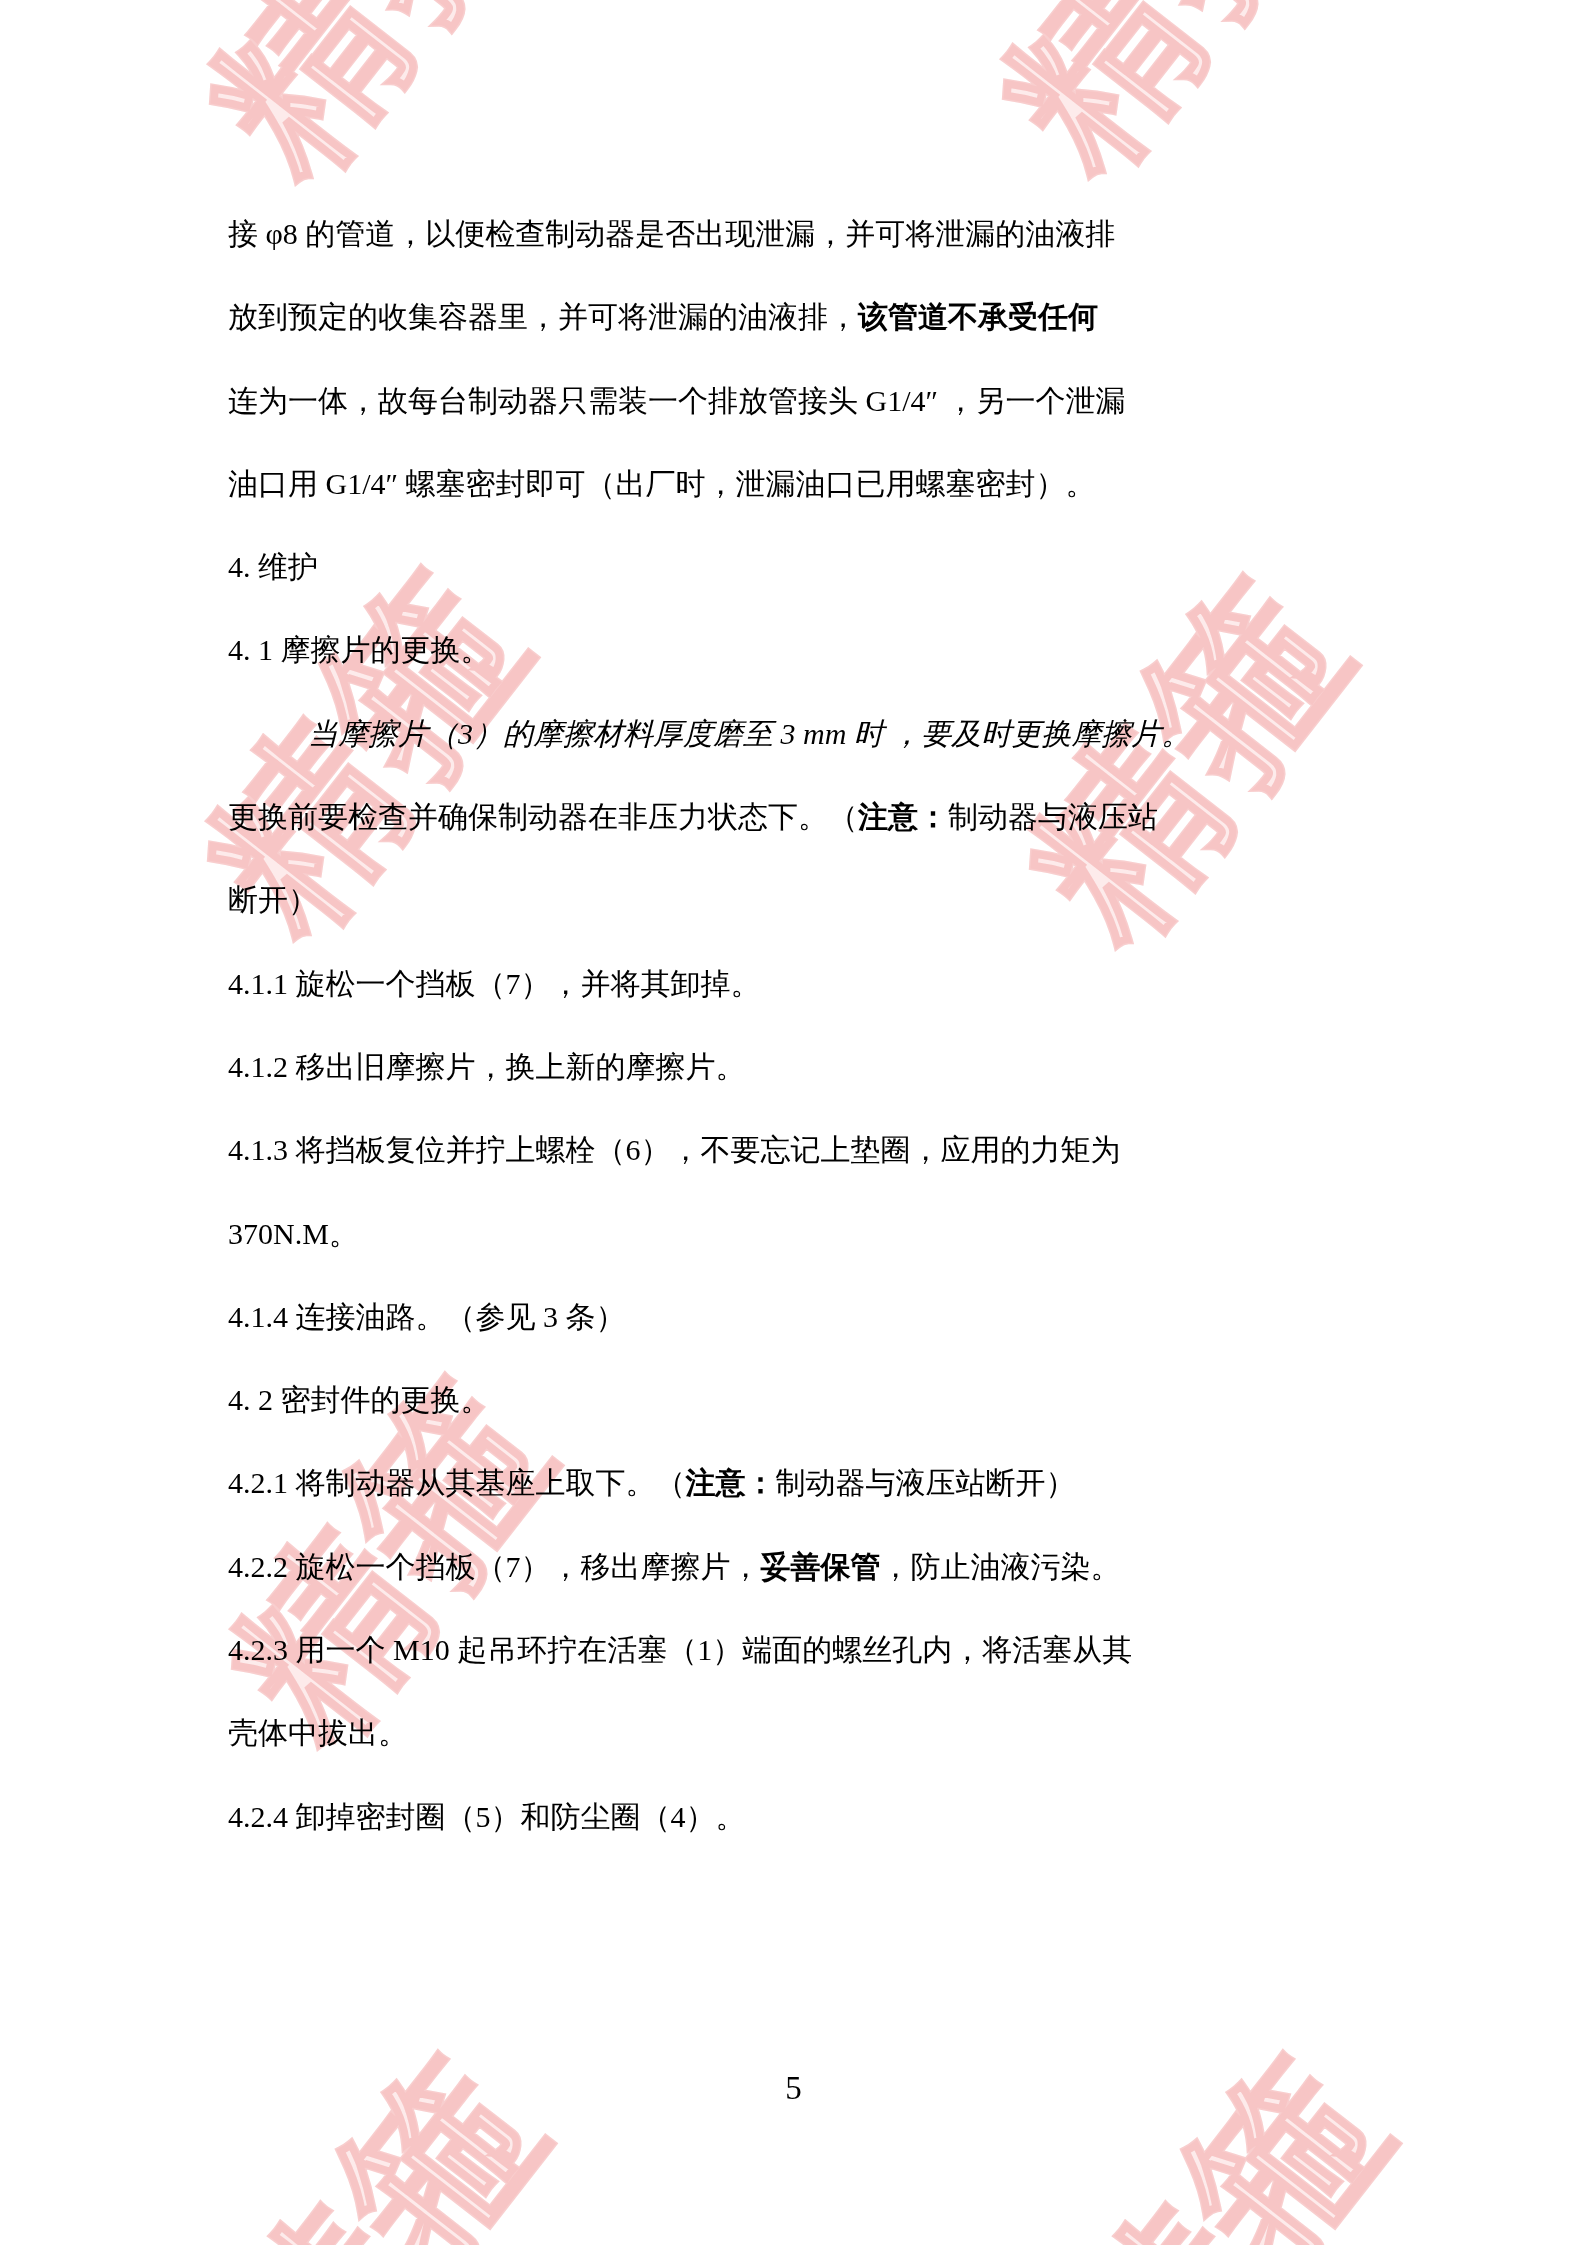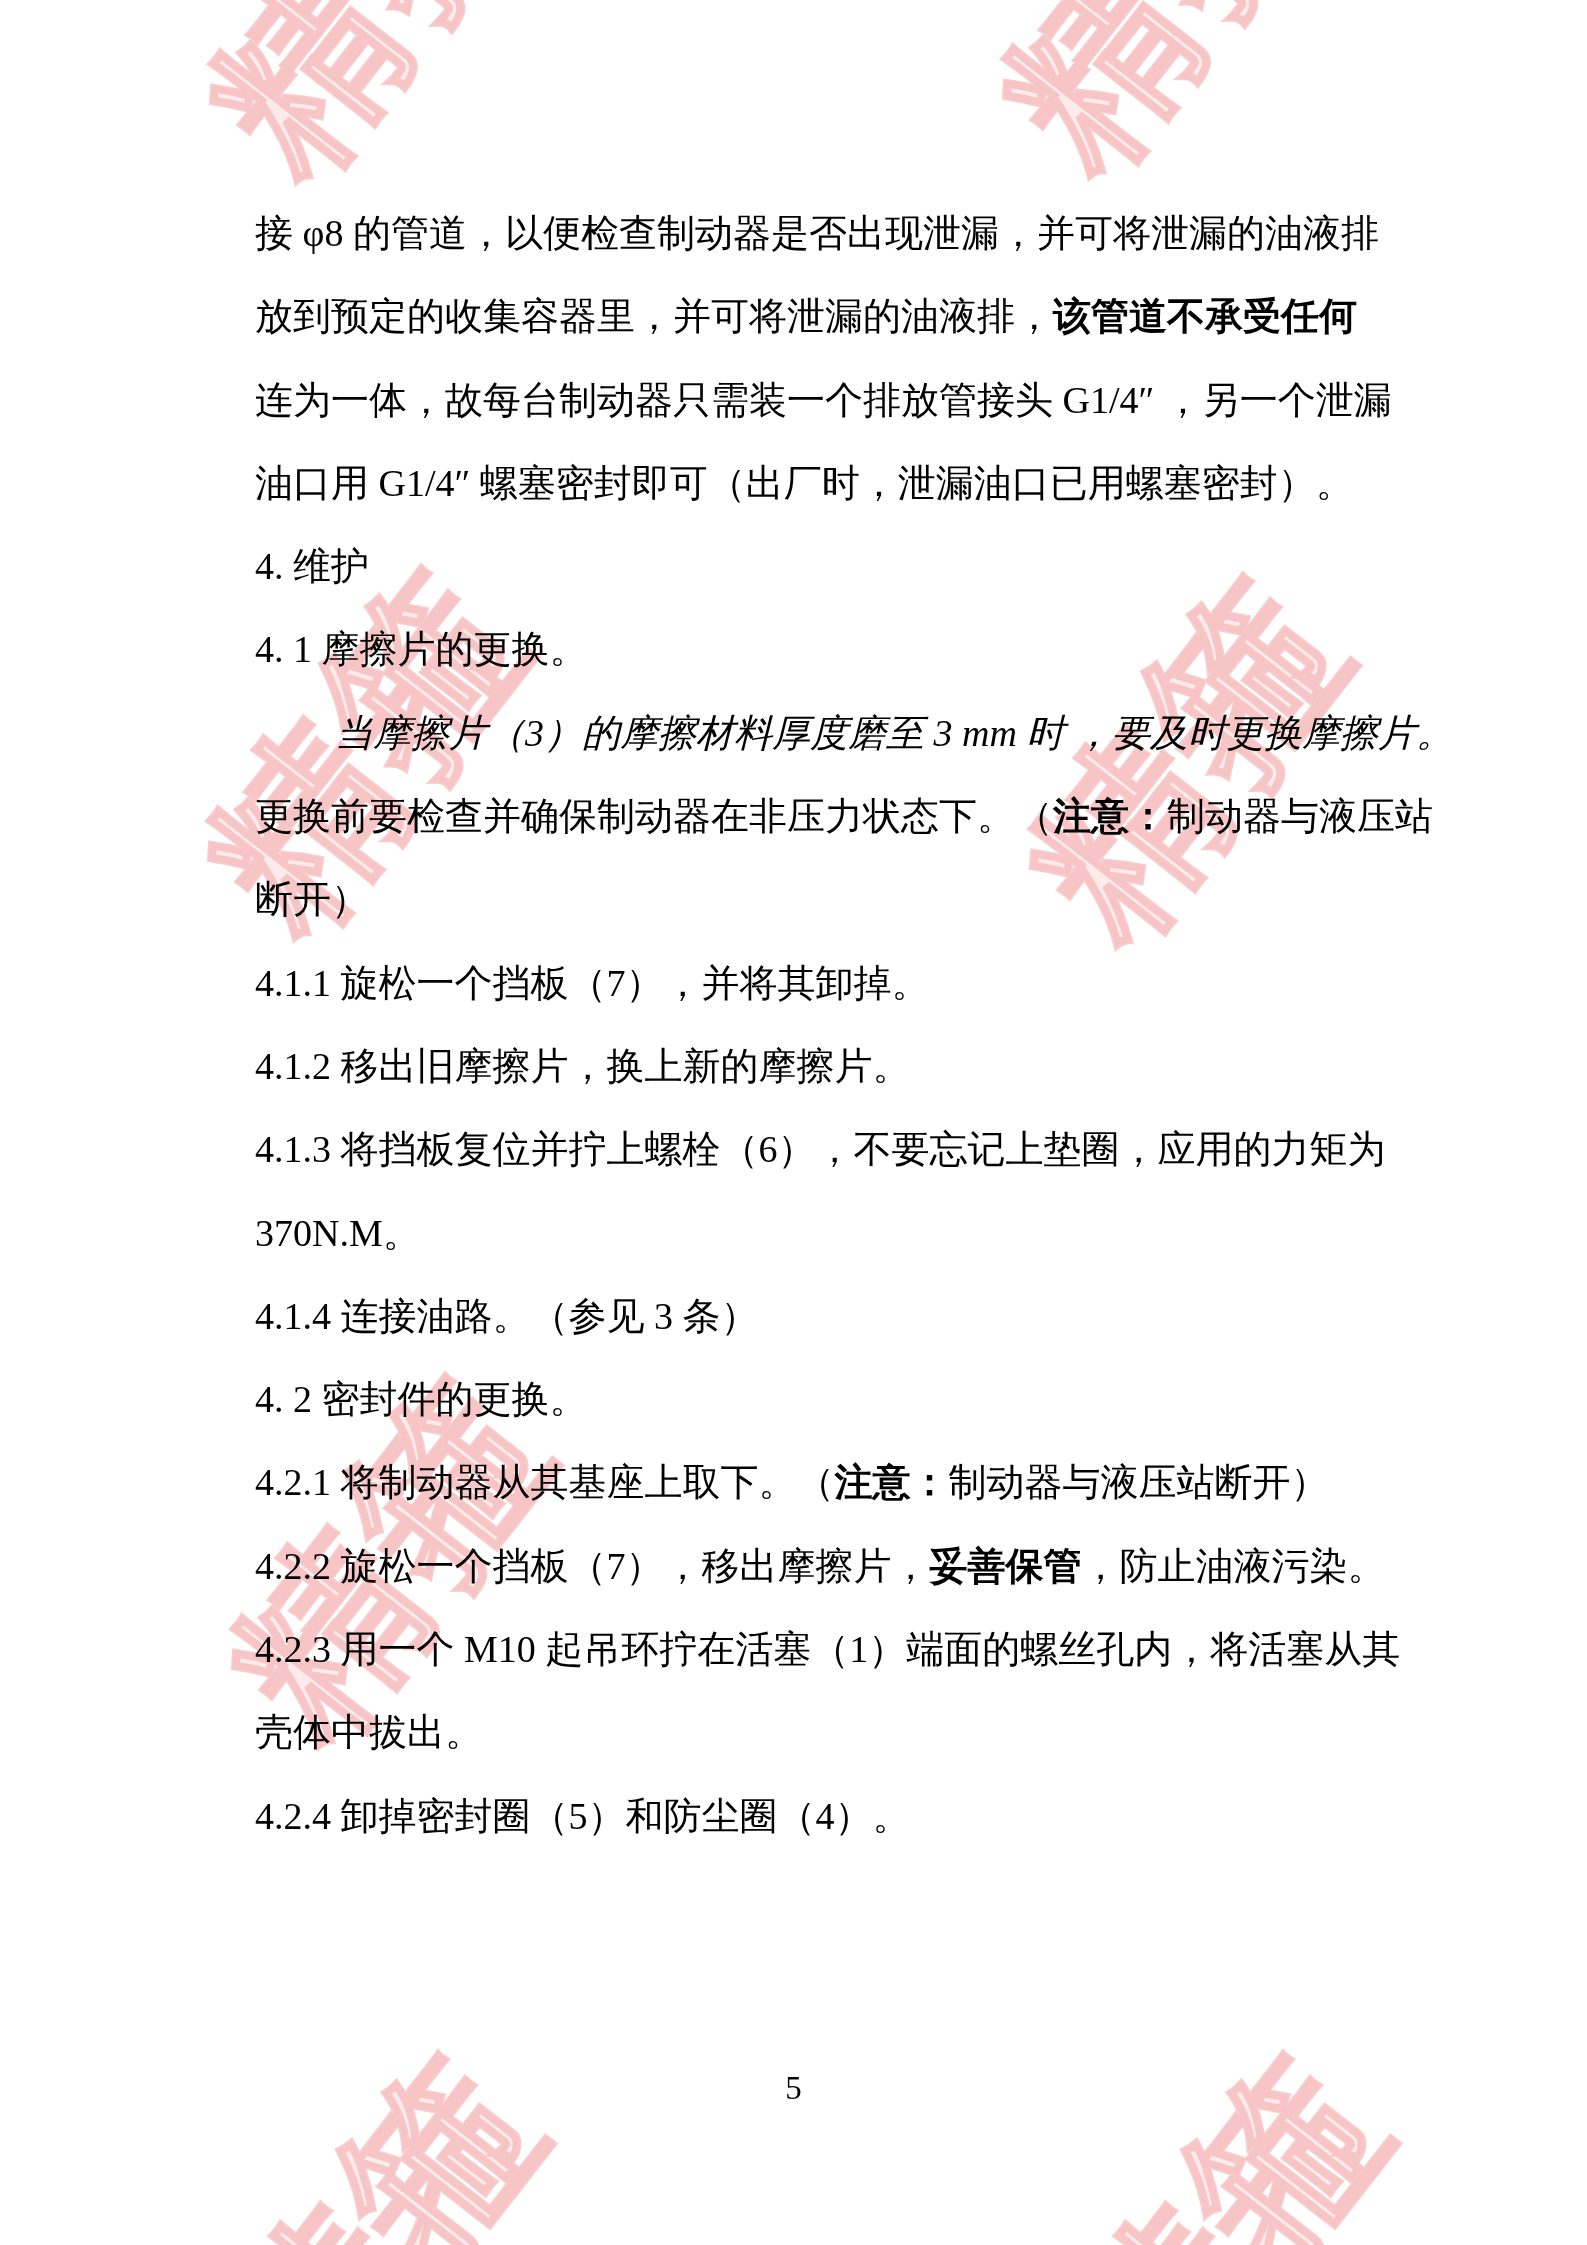--- a/index.html
+++ b/index.html
@@ -25,25 +25,24 @@
     text-stroke: 3px rgba(243, 166, 166, 0.55);
     transform: translate(-50%, -50%) rotate(-52deg);
     letter-spacing: 6px;
     user-select: none;
   }
   .doc-body {
     position: absolute;
     left: 228px; top: 192px;
     width: 1140px;
     z-index: 2;
-    font-size: 38px;
+    font-size: 30px;
     line-height: 83.3px;
     color: #000000;
     text-align: left;
-    margin-left: 27px;
   }
   .text-line { white-space: nowrap; }
   .text-line.indent { padding-left: 80px; font-style: italic; }
   .seg-bold { font-weight: bold; }
   .page-number {
     position: absolute;
     left: 0; right: 0;
     top: 2072px;
     text-align: center;
     font-size: 33px;

